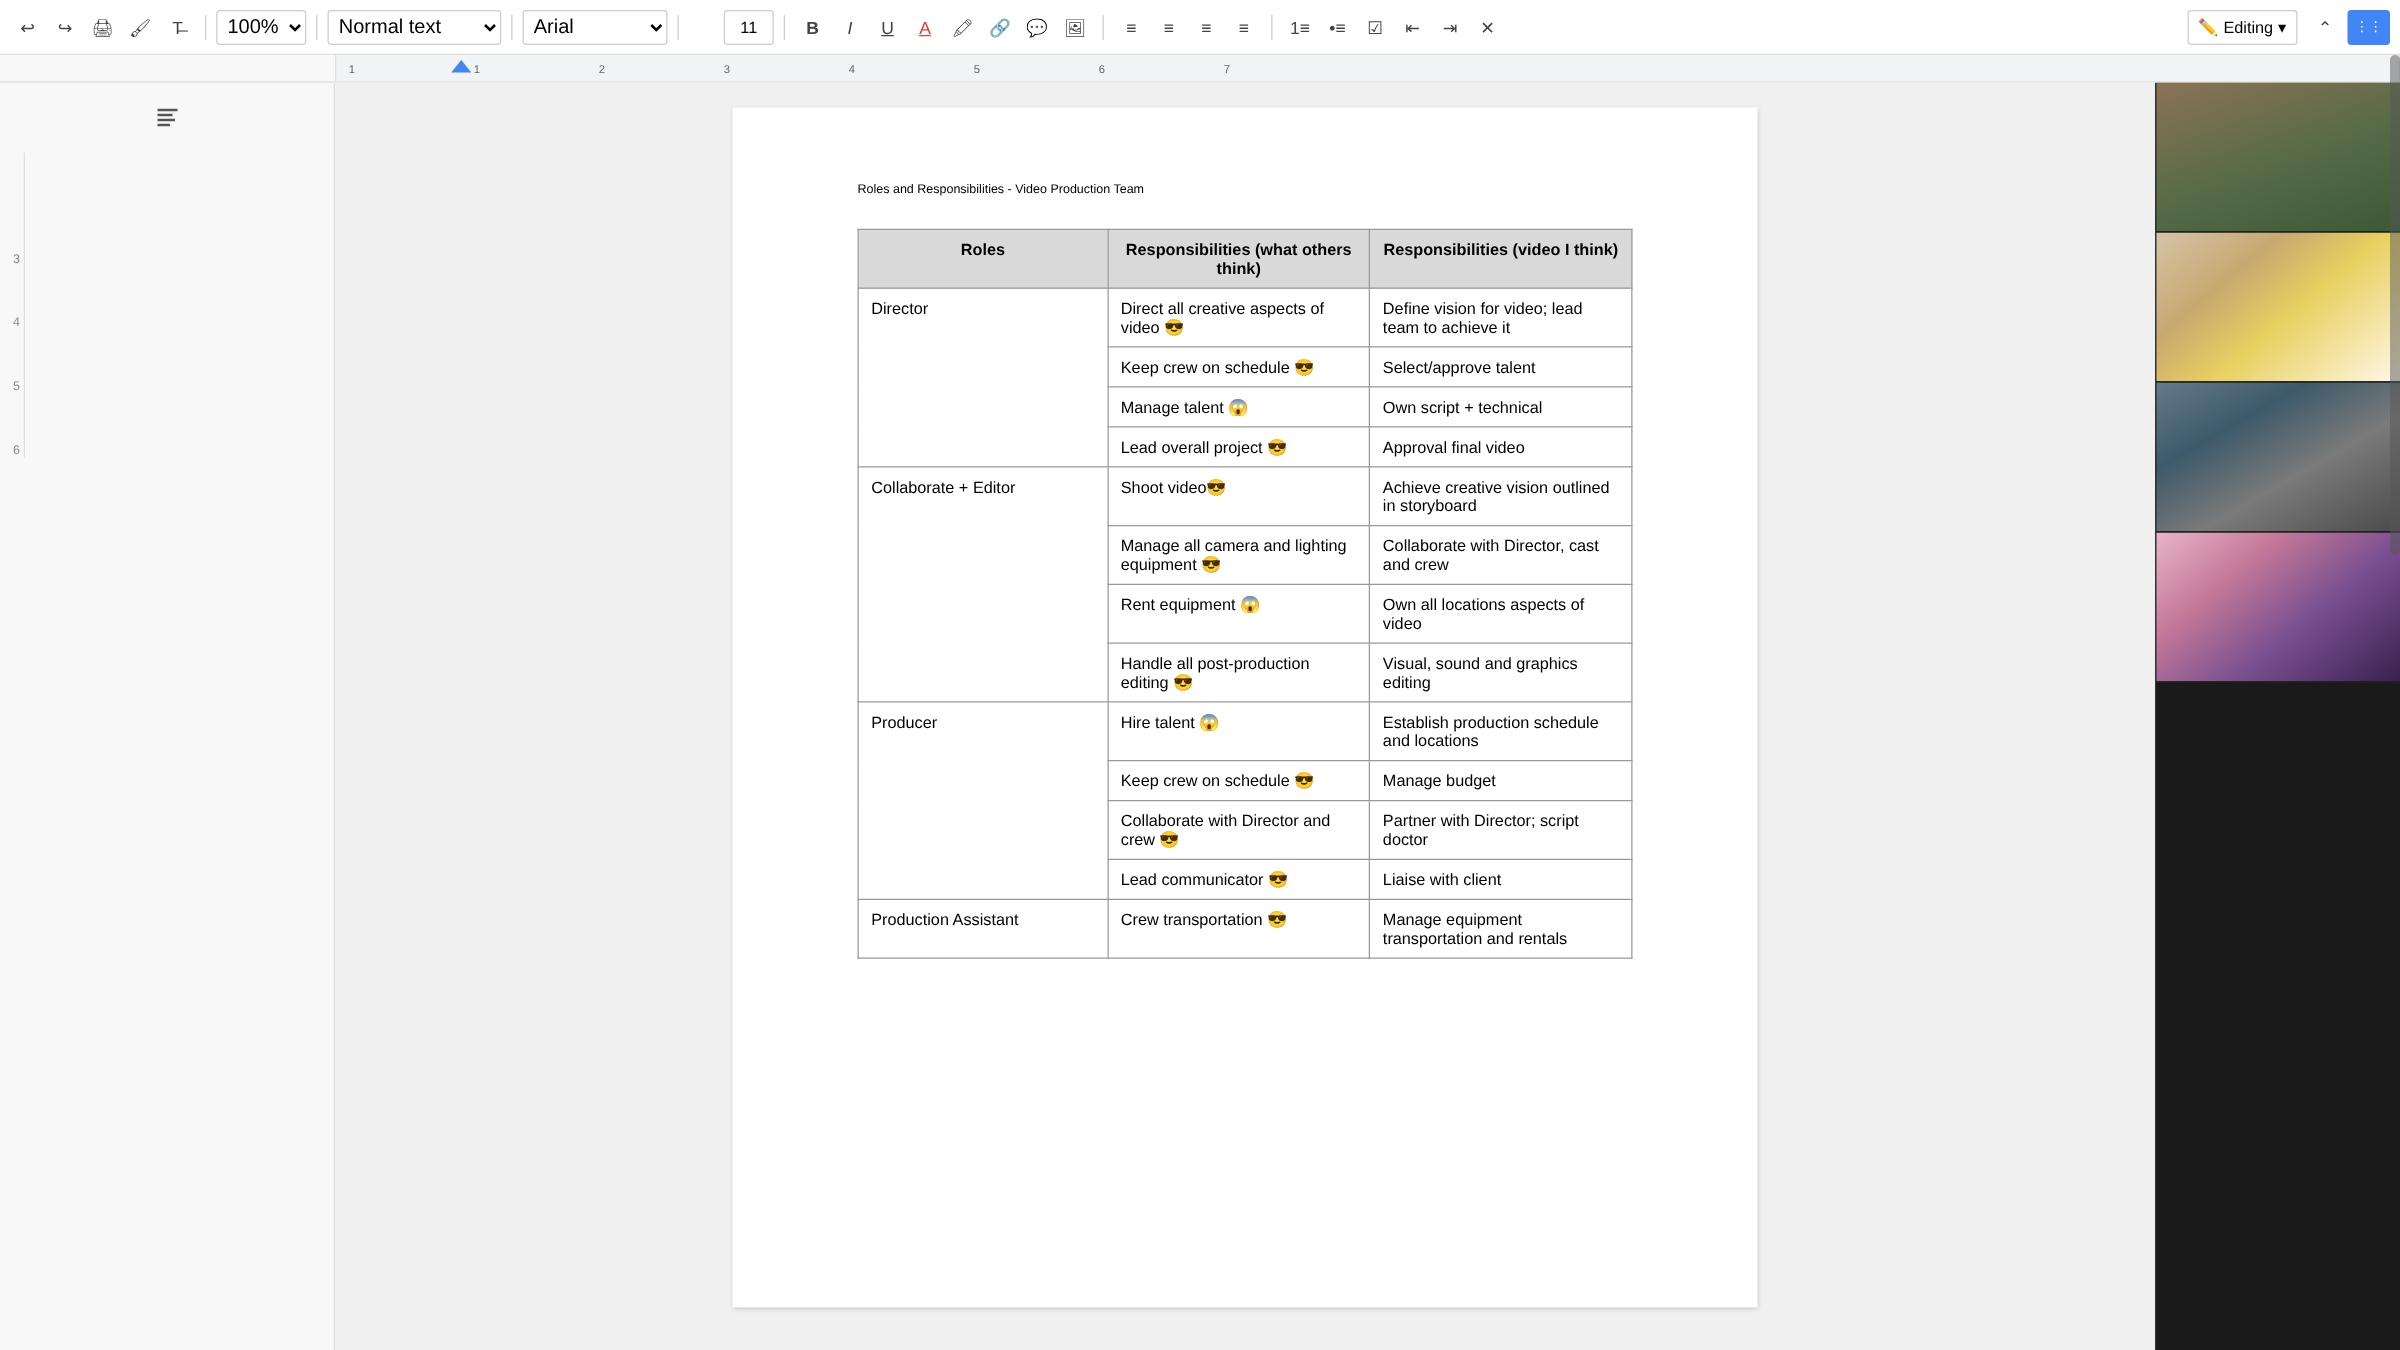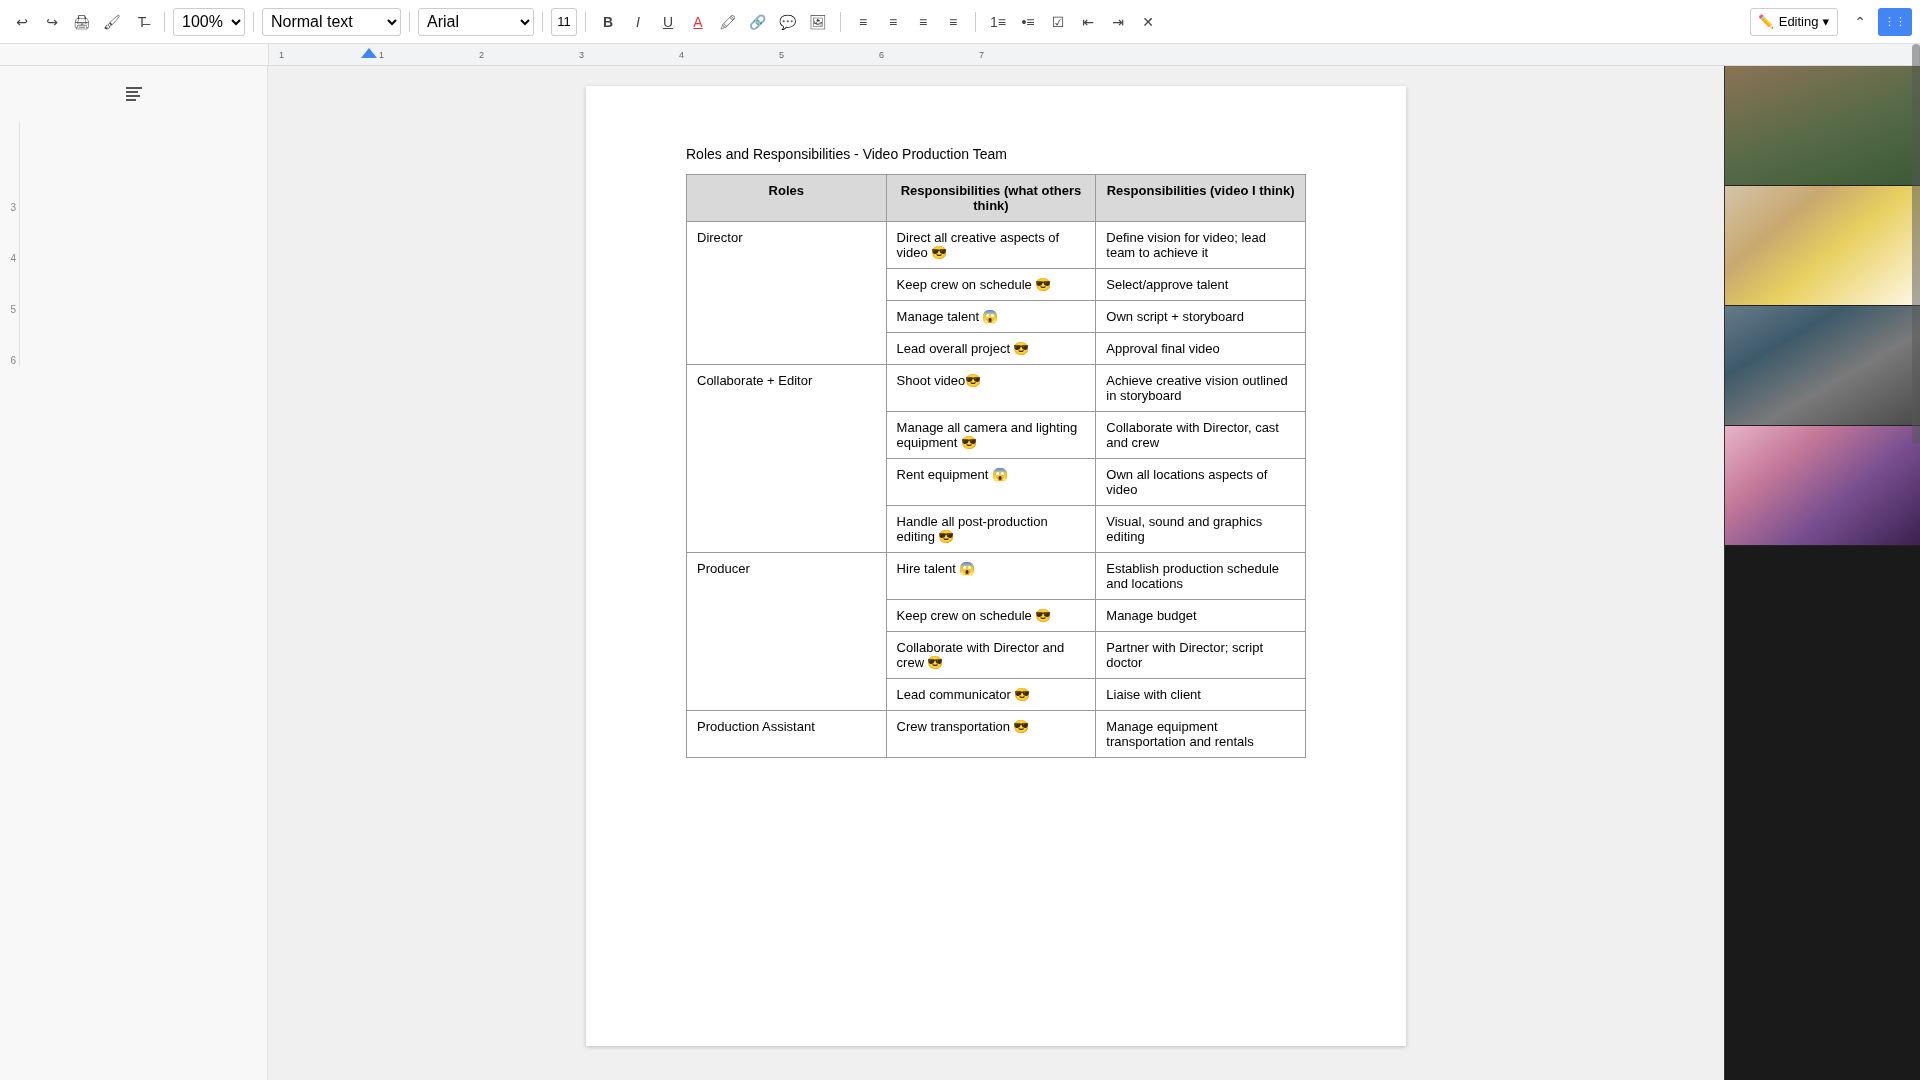--- a/index.html
+++ b/index.html
@@ -15,22 +15,22 @@
       display: flex; align-items: center; justify-content: center;
       width: 28px; height: 28px; border: none; background: transparent;
       cursor: pointer; border-radius: 3px; font-size: 14px; color: #444;
     }
     .toolbar-divider { width: 1px; height: 20px; background: #ccc; margin: 0 4px; }
     .toolbar-select {
       height: 28px; border: 1px solid #ccc; border-radius: 3px;
       background: #fff; font-size: 16px; cursor: pointer; padding: 0 4px;
     }
     .toolbar-input {
-      width: 26px; height: 28px; border: 1px solid #ccc; border-radius: 3px;
-      text-align: center; font-size: 13px;
+      width: 40px; height: 28px; border: 1px solid #ccc; border-radius: 3px;
+      text-align: center; font-size: 13px; margin-left: 28px;
     }
     .toolbar-group { display: flex; align-items: center; gap: 2px; }
     .editing-badge {
       display: flex; align-items: center; gap: 4px;
       padding: 2px 8px; height: 28px;
       border: 1px solid #ccc; border-radius: 3px; font-size: 13px; cursor: pointer;
     }
 
     
     #ruler {
@@ -56,21 +56,21 @@
     #doc-area {
       flex: 1; overflow-y: auto; background: #f0f0f0; padding: 20px 40px;
       position: relative;
     }
     #doc-page {
       background: #fff; width: 820px; min-height: 960px;
       margin: 0 auto; padding: 60px 100px 60px 100px;
       box-shadow: 0 1px 4px rgba(0,0,0,0.2);
     }
     .doc-title {
-      font-size: 14px; margin-bottom: 12px; font-family: Arial, sans-serif;
+      font-size: 10px; margin-bottom: 26px; font-family: Arial, sans-serif;
     }
 
     
     .doc-table {
       border-collapse: collapse; width: 100%; font-size: 13px; font-family: Arial, sans-serif;
     }
     .doc-table th, .doc-table td {
       border: 1px solid #999; padding: 8px 10px; vertical-align: top;
     }
     .doc-table th {
@@ -240,21 +240,21 @@
               <td rowspan="4">Director</td>
               <td>Direct all creative aspects of video 😎</td>
               <td>Define vision for video; lead team to achieve it</td>
             </tr>
             <tr>
               <td>Keep crew on schedule 😎</td>
               <td>Select/approve talent</td>
             </tr>
             <tr>
               <td>Manage talent 😱</td>
-              <td>Own script + storyboard</td>
+              <td>Own script + technical</td>
             </tr>
             <tr>
               <td>Lead overall project 😎</td>
               <td>Approval final video</td>
             </tr>
             <tr>
               <td rowspan="4" style="position: relative;">Collaborate + Editor</td>
               <td>Shoot video😎</td>
               <td>Achieve creative vision outlined in storyboard</td>
             </tr>

